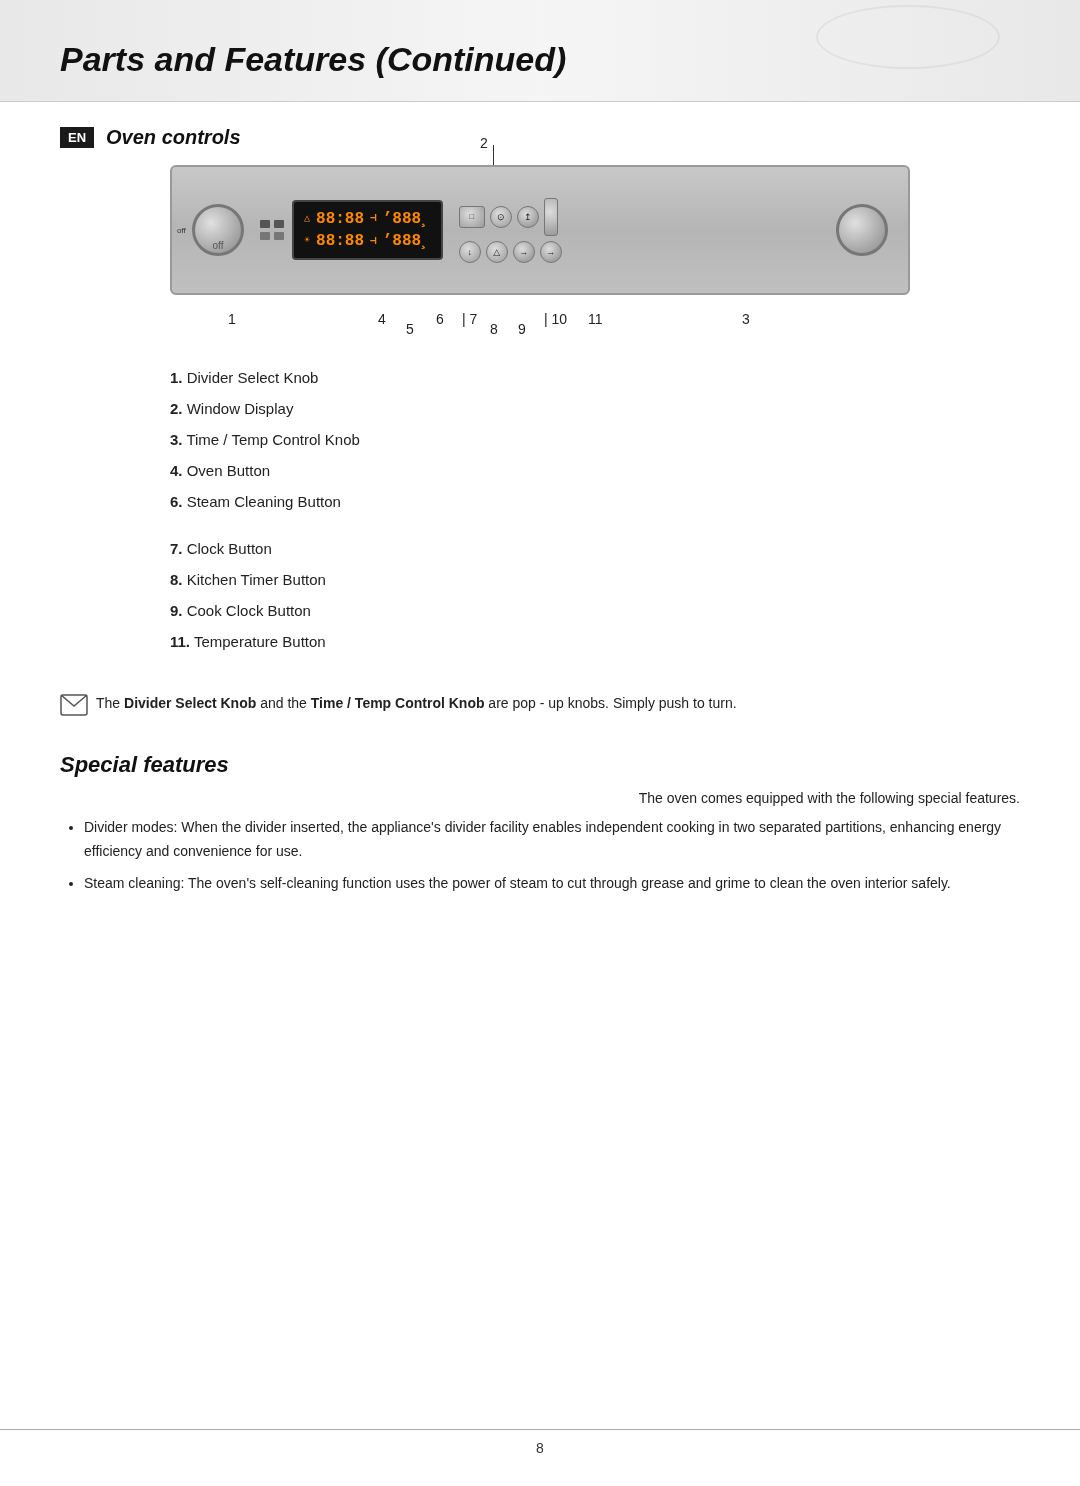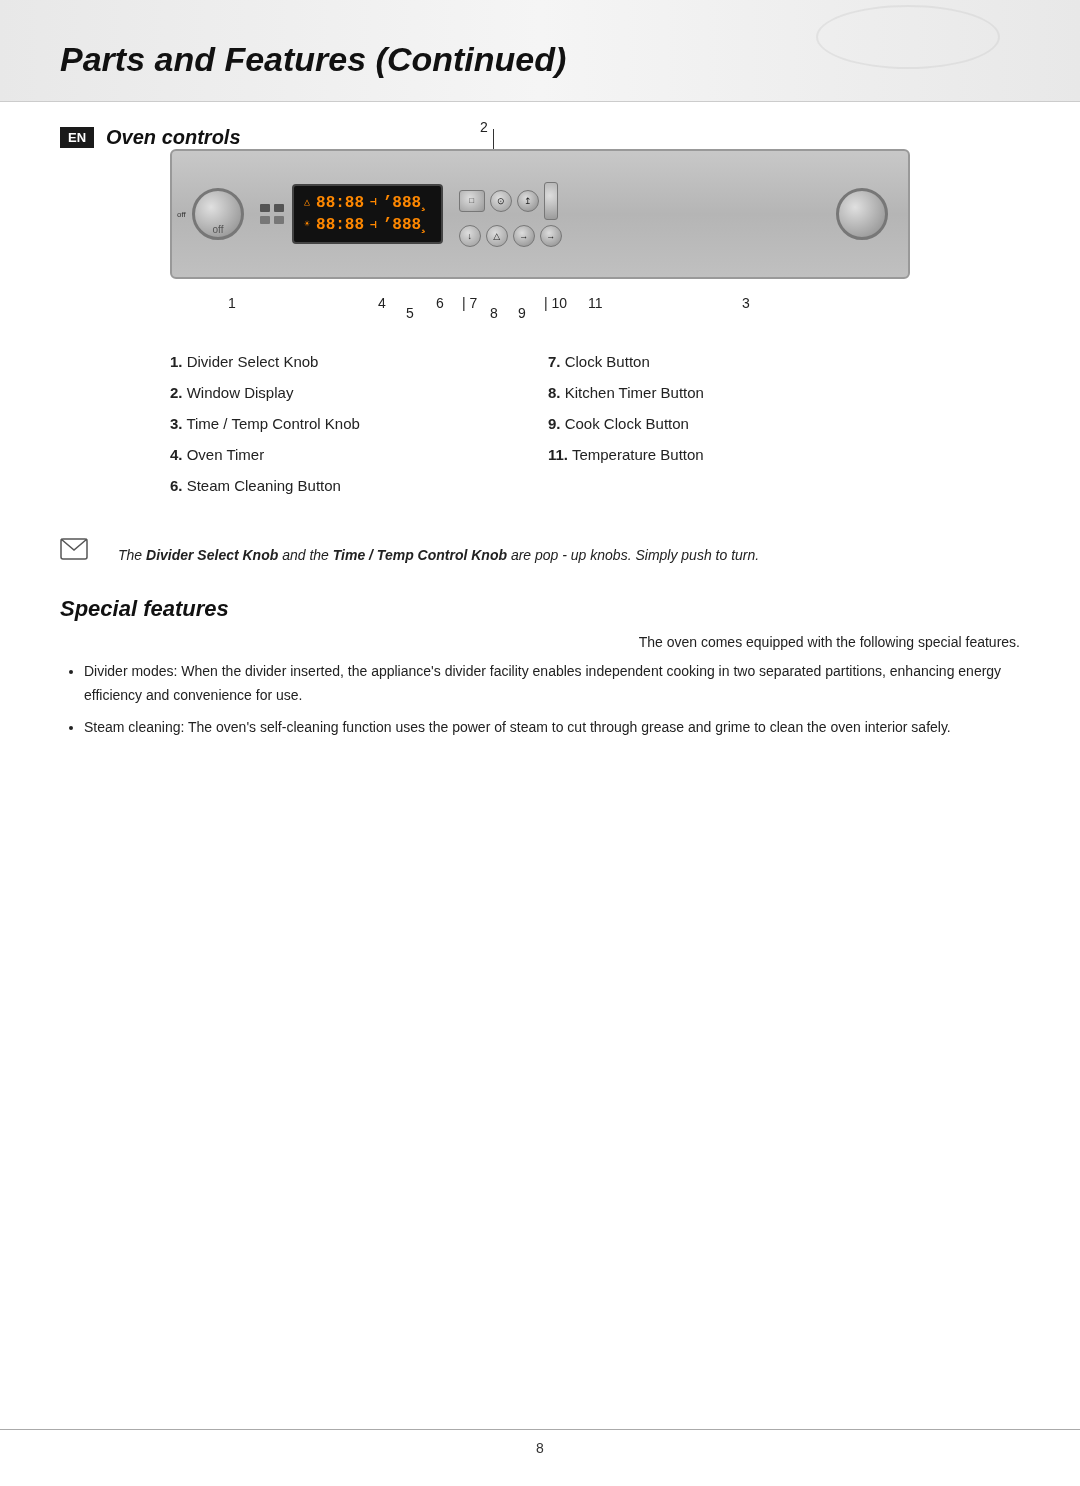--- a/index.html
+++ b/index.html
@@ -57,21 +57,21 @@
       font-weight: bold;
       color: #111;
       display: inline;
     }
 
     .content {
       padding: 0 60px;
     }
 
     .oven-controls-header {
-      padding: 24px 0 0 0;
+      padding: 24px 0 16px 0;
       display: flex;
       align-items: center;
     }
 
     .oven-diagram {
       background: linear-gradient(to bottom, #c8c8c8, #b5b5b5, #c0c0c0);
       border: 2px solid #999;
       border-radius: 6px;
       height: 130px;
       width: 100%;
@@ -183,21 +183,21 @@
       border-radius: 50%;
       background: radial-gradient(circle at 35% 35%, #e0e0e0, #888);
       border: 3px solid #777;
       flex-shrink: 0;
       margin-left: auto;
     }
 
     
     .parts-list {
       display: grid;
-      grid-template-columns: 1fr 1fr;
+      grid-template-columns: 1fr;
       gap: 16px;
       margin-top: 28px;
       margin-bottom: 20px;
       width: 740px;
       margin-left: auto;
       margin-right: auto;
     }
     .parts-col {
       padding-right: 20px;
     }
@@ -206,25 +206,24 @@
       font-size: 15px;
       line-height: 1.4;
     }
     .part-item .num {
       font-weight: bold;
     }
 
     
     .note-box {
       display: flex;
-      align-items: flex-end;
-      gap: 30px;
+      align-items: flex-start;
+      gap: 8px;
       margin: 18px 0;
       padding: 10px 0;
-      font-style: italic;
     }
     .note-text {
       font-size: 14px;
       line-height: 1.6;
       color: #222;
     }
 
     
     .special-features-title {
       font-size: 22px;
@@ -398,21 +397,21 @@
       <div class="part-item">
         <span class="num">2.</span>
         <span> Window Display</span>
       </div>
       <div class="part-item">
         <span class="num">3.</span>
         <span> Time / Temp Control Knob</span>
       </div>
       <div class="part-item">
         <span class="num">4.</span>
-        <span> Oven Timer</span>
+        <span> Oven Button</span>
       </div>
       <div class="part-item">
         <span class="num">6.</span>
         <span> Steam Cleaning Button</span>
       </div>
     </div>
     <div class="parts-col">
       <div class="part-item">
         <span class="num">7.</span>
         <span> Clock Button</span>

